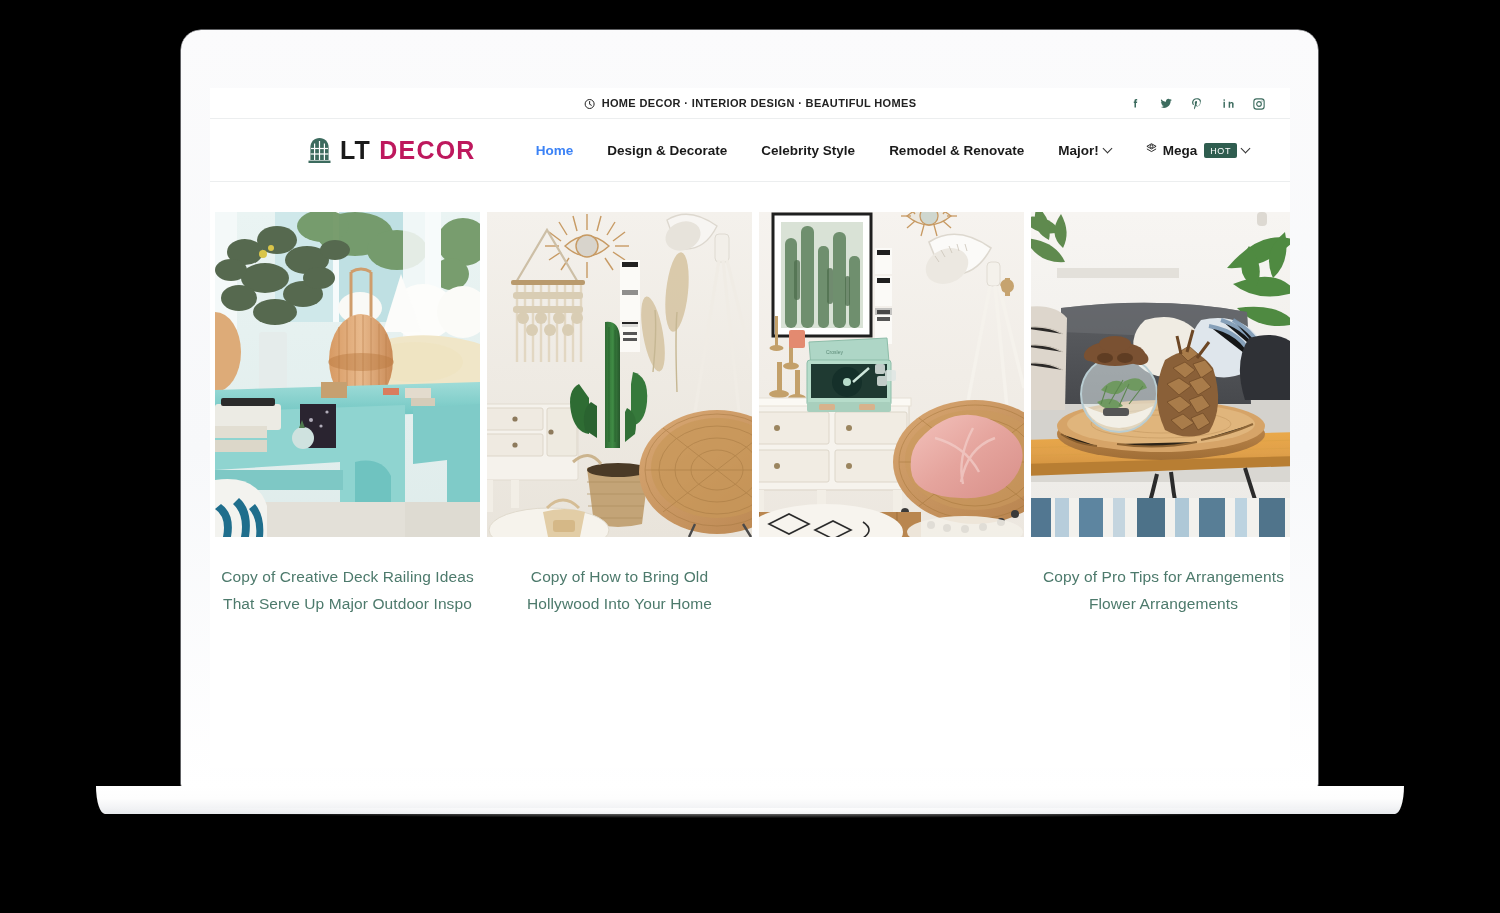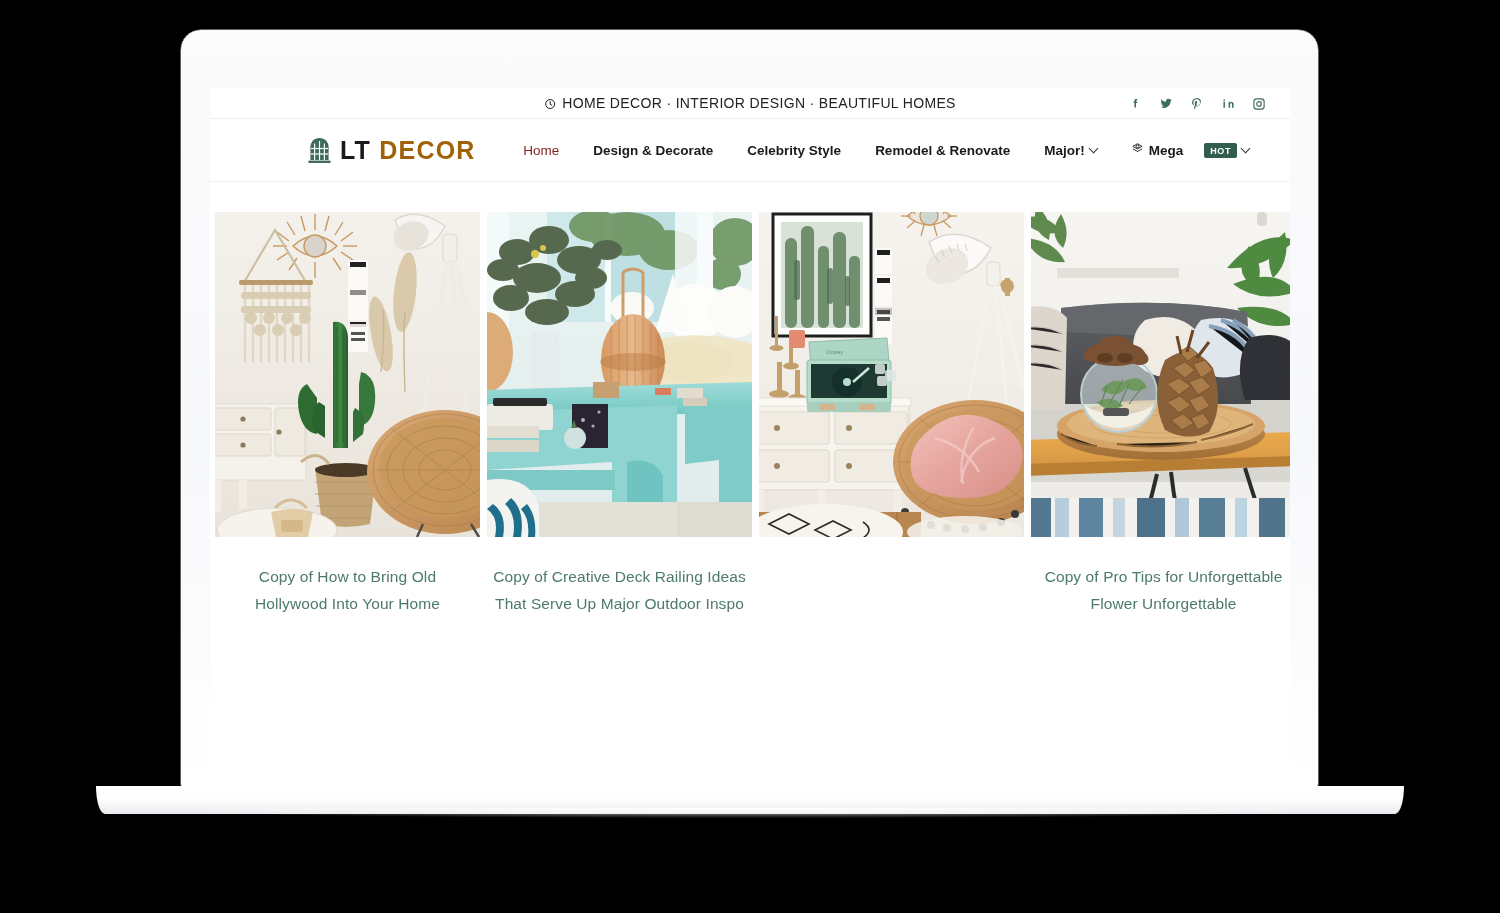--- a/index.html
+++ b/index.html
@@ -78,22 +78,22 @@
   .topbar-tagline {
     position: absolute;
     left: 50%;
     transform: translateX(-50%);
     top: 0;
     height: 31px;
     line-height: 31px;
     display: flex;
     align-items: center;
     gap: 6px;
-    font-size: 14px;
-    font-weight: normal;
+    font-size: 11px;
+    font-weight: bold;
     letter-spacing: 0.35px;
     color: #222222;
     white-space: nowrap;
   }
   .topbar-tagline .clock-ico { display: flex; align-items: center; }
   .social-list {
     position: absolute;
     right: 24px;
     top: 0;
     height: 31px;
@@ -126,59 +126,59 @@
     text-decoration: none;
     flex: 0 0 auto;
   }
   .brand-mark { display: flex; align-items: flex-end; }
   .brand-text {
     font-size: 25px;
     font-weight: bold;
     letter-spacing: 1.2px;
   }
   .brand-lt { color: #1a1a1a; margin-top: 15px; }
-  .brand-decor { color: #a16207; }
+  .brand-decor { color: #be185d; }
 
   .nav {
     display: flex;
     align-items: center;
     margin-left: auto;
     gap: 0;
   }
   .nav-item {
     position: relative;
     display: flex;
     align-items: center;
     gap: 5px;
     padding: 0 17px;
     font-size: 13.5px;
     color: #1a1a1a;
     text-decoration: none;
     white-space: nowrap;
     cursor: pointer;
   }
-  .nav-item.regular { font-weight: normal; color: #7f1d1d; }
+  .nav-item.regular { font-weight: bold; color: #3b82f6; }
   .nav-item.bold { font-weight: bold; }
   .chev {
     display: inline-block;
     width: 7px; height: 7px;
     border-right: 1.6px solid #333;
     border-bottom: 1.6px solid #333;
     transform: translateY(-2px) rotate(45deg);
   }
   .hot-badge {
     display: inline-block;
     background: #2f5d4f;
     color: #ffffff;
     font-size: 9px;
-    font-weight: bold;
+    font-weight: normal;
     letter-spacing: 0.6px;
     padding: 3px 6px 2px;
     border-radius: 2px;
-    margin-left: 16px;
+    margin-left: 2px;
   }
 
   
   .grid-wrap {
     padding: 30px 0 0 5px;
   }
   .grid {
     display: flex;
     gap: 7px;
   }
@@ -305,20 +305,132 @@
           </span>
           <span>Mega</span>
           <span class="hot-badge">HOT</span>
           <span class="chev"></span>
         </a>
       </nav>
     </div>
 
     <div class="grid-wrap">
       <div class="grid">
+
+        <a href="#" class="card">
+          <div class="card-thumb">
+            <svg viewBox="0 0 265 325" preserveAspectRatio="xMidYMid slice">
+              <defs>
+                <linearGradient id="c1bg" x1="0" y1="0" x2="0" y2="1">
+                  <stop offset="0" stop-color="#eaf4f3"></stop>
+                    <stop offset="1" stop-color="#dfeceb"></stop>
+                </linearGradient>
+                <linearGradient id="c1tbl" x1="0" y1="0" x2="0" y2="1">
+                  <stop offset="0" stop-color="#9fdcd8"></stop>
+                    <stop offset="1" stop-color="#6cc4c0"></stop>
+                </linearGradient>
+                <linearGradient id="c1lant" x1="0" y1="0" x2="1" y2="0">
+                  <stop offset="0" stop-color="#d79a63"></stop>
+                    <stop offset="0.5" stop-color="#e8b98c"></stop>
+                    <stop offset="1" stop-color="#c98a56"></stop>
+                </linearGradient>
+              </defs>
+              <rect width="265" height="325" fill="url(#c1bg)"></rect>
+
+              <rect x="60" y="0" width="58" height="110" fill="#cfe8ea"></rect>
+              <rect x="118" y="0" width="6" height="110" fill="#f6fbfb"></rect>
+              <rect x="124" y="0" width="86" height="110" fill="#bfe0e3"></rect>
+              <g fill="#6f9663" opacity="0.92">
+                <ellipse cx="140" cy="22" rx="38" ry="22"></ellipse>
+                <ellipse cx="182" cy="38" rx="30" ry="20"></ellipse>
+                <ellipse cx="108" cy="14" rx="26" ry="16"></ellipse>
+                <ellipse cx="248" cy="30" rx="26" ry="24"></ellipse>
+                <ellipse cx="236" cy="62" rx="18" ry="16"></ellipse>
+              </g>
+              <rect x="210" y="0" width="16" height="120" fill="#f7fbfb"></rect>
+              <rect x="0" y="0" width="22" height="150" fill="#f4f9f9"></rect>
+
+              <rect x="188" y="0" width="26" height="200" fill="#f8fafa" opacity="0.85"></rect>
+
+              <ellipse cx="208" cy="100" rx="32" ry="28" fill="#fdfdfb"></ellipse>
+              <ellipse cx="248" cy="100" rx="26" ry="26" fill="#fbfbf8"></ellipse>
+              <path d="M168 120 L186 62 L206 120 Z" fill="#fcfcfa"></path>
+              <ellipse cx="145" cy="96" rx="22" ry="16" fill="#f9f9f6"></ellipse>
+
+              <path d="M150 135 C185 118 235 122 265 132 L265 180 L150 180 Z" fill="#f0e6c8"></path>
+              <ellipse cx="200" cy="150" rx="48" ry="20" fill="#efe4c0" opacity="0.8"></ellipse>
+
+              <rect x="44" y="120" width="28" height="62" rx="3" fill="#e5eceb"></rect>
+              <g fill="#56694f">
+                <ellipse cx="30" cy="40" rx="18" ry="13"></ellipse>
+                <ellipse cx="62" cy="28" rx="20" ry="14"></ellipse>
+                <ellipse cx="92" cy="48" rx="22" ry="14"></ellipse>
+                <ellipse cx="50" cy="66" rx="24" ry="15"></ellipse>
+                <ellipse cx="88" cy="82" rx="20" ry="13"></ellipse>
+                <ellipse cx="24" cy="86" rx="18" ry="13"></ellipse>
+                <ellipse cx="60" cy="100" rx="22" ry="13"></ellipse>
+                <ellipse cx="104" cy="66" rx="16" ry="11"></ellipse>
+                <ellipse cx="120" cy="38" rx="15" ry="10"></ellipse>
+                <ellipse cx="16" cy="58" rx="16" ry="11"></ellipse>
+              </g>
+              <circle cx="48" cy="42" r="4" fill="#d9c54a"></circle>
+              <circle cx="56" cy="36" r="3" fill="#d9c54a"></circle>
+
+              <path d="M136 60 q10 -6 20 0" stroke="#cf9d6c" stroke-width="3" fill="none"></path>
+              <path d="M136 60 L136 112 M156 60 L156 112" stroke="#cf9d6c" stroke-width="3" fill="none"></path>
+              <ellipse cx="146" cy="148" rx="32" ry="46" fill="url(#c1lant)"></ellipse>
+              <g stroke="#b87b46" stroke-width="0.8" opacity="0.7">
+                <line x1="124" y1="115" x2="124" y2="182"></line>
+                  <line x1="132" y1="108" x2="132" y2="188"></line>
+                <line x1="140" y1="104" x2="140" y2="192"></line>
+                  <line x1="148" y1="103" x2="148" y2="193"></line>
+                <line x1="156" y1="106" x2="156" y2="190"></line>
+                  <line x1="164" y1="112" x2="164" y2="184"></line>
+                <line x1="171" y1="122" x2="171" y2="176"></line>
+              </g>
+              <ellipse cx="146" cy="150" rx="33" ry="9" fill="#b8773f" opacity="0.45"></ellipse>
+
+              <ellipse cx="0" cy="140" rx="26" ry="40" fill="#ddab78"></ellipse>
+
+              <path d="M0 178 L265 170 L265 200 L0 208 Z" fill="url(#c1tbl)"></path>
+              <path d="M0 200 L190 193 L190 325 L125 325 L125 250 L0 258 Z" fill="#8fd4d0"></path>
+              <path d="M140 250 q26 -6 36 14 L176 325 L140 325 Z" fill="#6fc3c0"></path>
+              <path d="M198 196 L265 192 L265 325 L232 325 L232 248 L198 252 Z" fill="#7fcbc8"></path>
+              <rect x="0" y="258" width="128" height="20" fill="#7ec8c5"></rect>
+
+              <rect x="0" y="192" width="66" height="26" rx="3" fill="#ecebe4"></rect>
+              <rect x="6" y="186" width="54" height="8" rx="2" fill="#2b2b2b"></rect>
+              <rect x="0" y="214" width="52" height="12" fill="#e2ded2"></rect>
+              <rect x="0" y="228" width="52" height="12" fill="#dcd7c9"></rect>
+              <rect x="85" y="192" width="36" height="44" fill="#2a2430"></rect>
+              <g fill="#d4d0dd" opacity="0.8">
+                <circle cx="96" cy="208" r="2"></circle>
+                  <circle cx="106" cy="214" r="1.6"></circle>
+                  <circle cx="112" cy="200" r="1.6"></circle>
+              </g>
+              <circle cx="88" cy="226" r="11" fill="#cfe2df"></circle>
+              <path d="M84 216 l3 -8 3 8 z" fill="#4f7a4f"></path>
+              <rect x="106" y="170" width="26" height="16" fill="#c6a070"></rect>
+              <rect x="190" y="176" width="26" height="10" fill="#e3dbcd"></rect>
+              <rect x="196" y="186" width="24" height="8" fill="#d5ccb9"></rect>
+              <rect x="168" y="176" width="16" height="7" fill="#d97d5e"></rect>
+
+              <rect x="0" y="290" width="265" height="35" fill="#e3e0d8"></rect>
+              <path d="M190 290 L265 290 L265 325 L190 325 Z" fill="#dedbd2"></path>
+
+              <path d="M0 268 q42 -6 52 26 L52 325 L0 325 Z" fill="#f3f3ef"></path>
+              <g fill="#1f6e8c">
+                <path d="M6 292 q14 10 10 33 l-8 0 q4 -20 -8 -28 z"></path>
+                <path d="M24 286 q14 12 10 39 l-8 0 q4 -22 -8 -33 z"></path>
+                <path d="M40 292 q10 12 8 33 l-7 0 q2 -18 -7 -28 z"></path>
+              </g>
+            </svg>
+          </div>
+          <span class="card-title">Copy of Creative Deck Railing Ideas That Serve Up Major Outdoor Inspo</span>
+        </a>
 
         <a href="#" class="card">
           <div class="card-thumb">
             <svg viewBox="0 0 265 325" preserveAspectRatio="xMidYMid slice">
               <defs>
                 <linearGradient id="c2wall" x1="0" y1="0" x2="0" y2="1">
                   <stop offset="0" stop-color="#f4f1ec"></stop>
                     <stop offset="1" stop-color="#e9e4db"></stop>
                 </linearGradient>
                 <linearGradient id="c2rat" x1="0" y1="0" x2="1" y2="1">
@@ -454,132 +566,20 @@
               <rect x="66" y="308" width="22" height="12" rx="3" fill="#d5b887"></rect>
             </svg>
           </div>
           <span class="card-title">Copy of How to Bring Old Hollywood Into Your Home</span>
         </a>
 
         <a href="#" class="card">
           <div class="card-thumb">
             <svg viewBox="0 0 265 325" preserveAspectRatio="xMidYMid slice">
               <defs>
-                <linearGradient id="c1bg" x1="0" y1="0" x2="0" y2="1">
-                  <stop offset="0" stop-color="#eaf4f3"></stop>
-                    <stop offset="1" stop-color="#dfeceb"></stop>
-                </linearGradient>
-                <linearGradient id="c1tbl" x1="0" y1="0" x2="0" y2="1">
-                  <stop offset="0" stop-color="#9fdcd8"></stop>
-                    <stop offset="1" stop-color="#6cc4c0"></stop>
-                </linearGradient>
-                <linearGradient id="c1lant" x1="0" y1="0" x2="1" y2="0">
-                  <stop offset="0" stop-color="#d79a63"></stop>
-                    <stop offset="0.5" stop-color="#e8b98c"></stop>
-                    <stop offset="1" stop-color="#c98a56"></stop>
-                </linearGradient>
-              </defs>
-              <rect width="265" height="325" fill="url(#c1bg)"></rect>
-
-              <rect x="60" y="0" width="58" height="110" fill="#cfe8ea"></rect>
-              <rect x="118" y="0" width="6" height="110" fill="#f6fbfb"></rect>
-              <rect x="124" y="0" width="86" height="110" fill="#bfe0e3"></rect>
-              <g fill="#6f9663" opacity="0.92">
-                <ellipse cx="140" cy="22" rx="38" ry="22"></ellipse>
-                <ellipse cx="182" cy="38" rx="30" ry="20"></ellipse>
-                <ellipse cx="108" cy="14" rx="26" ry="16"></ellipse>
-                <ellipse cx="248" cy="30" rx="26" ry="24"></ellipse>
-                <ellipse cx="236" cy="62" rx="18" ry="16"></ellipse>
-              </g>
-              <rect x="210" y="0" width="16" height="120" fill="#f7fbfb"></rect>
-              <rect x="0" y="0" width="22" height="150" fill="#f4f9f9"></rect>
-
-              <rect x="188" y="0" width="26" height="200" fill="#f8fafa" opacity="0.85"></rect>
-
-              <ellipse cx="208" cy="100" rx="32" ry="28" fill="#fdfdfb"></ellipse>
-              <ellipse cx="248" cy="100" rx="26" ry="26" fill="#fbfbf8"></ellipse>
-              <path d="M168 120 L186 62 L206 120 Z" fill="#fcfcfa"></path>
-              <ellipse cx="145" cy="96" rx="22" ry="16" fill="#f9f9f6"></ellipse>
-
-              <path d="M150 135 C185 118 235 122 265 132 L265 180 L150 180 Z" fill="#f0e6c8"></path>
-              <ellipse cx="200" cy="150" rx="48" ry="20" fill="#efe4c0" opacity="0.8"></ellipse>
-
-              <rect x="44" y="120" width="28" height="62" rx="3" fill="#e5eceb"></rect>
-              <g fill="#56694f">
-                <ellipse cx="30" cy="40" rx="18" ry="13"></ellipse>
-                <ellipse cx="62" cy="28" rx="20" ry="14"></ellipse>
-                <ellipse cx="92" cy="48" rx="22" ry="14"></ellipse>
-                <ellipse cx="50" cy="66" rx="24" ry="15"></ellipse>
-                <ellipse cx="88" cy="82" rx="20" ry="13"></ellipse>
-                <ellipse cx="24" cy="86" rx="18" ry="13"></ellipse>
-                <ellipse cx="60" cy="100" rx="22" ry="13"></ellipse>
-                <ellipse cx="104" cy="66" rx="16" ry="11"></ellipse>
-                <ellipse cx="120" cy="38" rx="15" ry="10"></ellipse>
-                <ellipse cx="16" cy="58" rx="16" ry="11"></ellipse>
-              </g>
-              <circle cx="48" cy="42" r="4" fill="#d9c54a"></circle>
-              <circle cx="56" cy="36" r="3" fill="#d9c54a"></circle>
-
-              <path d="M136 60 q10 -6 20 0" stroke="#cf9d6c" stroke-width="3" fill="none"></path>
-              <path d="M136 60 L136 112 M156 60 L156 112" stroke="#cf9d6c" stroke-width="3" fill="none"></path>
-              <ellipse cx="146" cy="148" rx="32" ry="46" fill="url(#c1lant)"></ellipse>
-              <g stroke="#b87b46" stroke-width="0.8" opacity="0.7">
-                <line x1="124" y1="115" x2="124" y2="182"></line>
-                  <line x1="132" y1="108" x2="132" y2="188"></line>
-                <line x1="140" y1="104" x2="140" y2="192"></line>
-                  <line x1="148" y1="103" x2="148" y2="193"></line>
-                <line x1="156" y1="106" x2="156" y2="190"></line>
-                  <line x1="164" y1="112" x2="164" y2="184"></line>
-                <line x1="171" y1="122" x2="171" y2="176"></line>
-              </g>
-              <ellipse cx="146" cy="150" rx="33" ry="9" fill="#b8773f" opacity="0.45"></ellipse>
-
-              <ellipse cx="0" cy="140" rx="26" ry="40" fill="#ddab78"></ellipse>
-
-              <path d="M0 178 L265 170 L265 200 L0 208 Z" fill="url(#c1tbl)"></path>
-              <path d="M0 200 L190 193 L190 325 L125 325 L125 250 L0 258 Z" fill="#8fd4d0"></path>
-              <path d="M140 250 q26 -6 36 14 L176 325 L140 325 Z" fill="#6fc3c0"></path>
-              <path d="M198 196 L265 192 L265 325 L232 325 L232 248 L198 252 Z" fill="#7fcbc8"></path>
-              <rect x="0" y="258" width="128" height="20" fill="#7ec8c5"></rect>
-
-              <rect x="0" y="192" width="66" height="26" rx="3" fill="#ecebe4"></rect>
-              <rect x="6" y="186" width="54" height="8" rx="2" fill="#2b2b2b"></rect>
-              <rect x="0" y="214" width="52" height="12" fill="#e2ded2"></rect>
-              <rect x="0" y="228" width="52" height="12" fill="#dcd7c9"></rect>
-              <rect x="85" y="192" width="36" height="44" fill="#2a2430"></rect>
-              <g fill="#d4d0dd" opacity="0.8">
-                <circle cx="96" cy="208" r="2"></circle>
-                  <circle cx="106" cy="214" r="1.6"></circle>
-                  <circle cx="112" cy="200" r="1.6"></circle>
-              </g>
-              <circle cx="88" cy="226" r="11" fill="#cfe2df"></circle>
-              <path d="M84 216 l3 -8 3 8 z" fill="#4f7a4f"></path>
-              <rect x="106" y="170" width="26" height="16" fill="#c6a070"></rect>
-              <rect x="190" y="176" width="26" height="10" fill="#e3dbcd"></rect>
-              <rect x="196" y="186" width="24" height="8" fill="#d5ccb9"></rect>
-              <rect x="168" y="176" width="16" height="7" fill="#d97d5e"></rect>
-
-              <rect x="0" y="290" width="265" height="35" fill="#e3e0d8"></rect>
-              <path d="M190 290 L265 290 L265 325 L190 325 Z" fill="#dedbd2"></path>
-
-              <path d="M0 268 q42 -6 52 26 L52 325 L0 325 Z" fill="#f3f3ef"></path>
-              <g fill="#1f6e8c">
-                <path d="M6 292 q14 10 10 33 l-8 0 q4 -20 -8 -28 z"></path>
-                <path d="M24 286 q14 12 10 39 l-8 0 q4 -22 -8 -33 z"></path>
-                <path d="M40 292 q10 12 8 33 l-7 0 q2 -18 -7 -28 z"></path>
-              </g>
-            </svg>
-          </div>
-          <span class="card-title">Copy of Creative Deck Railing Ideas That Serve Up Major Outdoor Inspo</span>
-        </a>
-
-        <a href="#" class="card">
-          <div class="card-thumb">
-            <svg viewBox="0 0 265 325" preserveAspectRatio="xMidYMid slice">
-              <defs>
                 <linearGradient id="c3wall" x1="0" y1="0" x2="0" y2="1">
                   <stop offset="0" stop-color="#f6f3ef"></stop>
                     <stop offset="1" stop-color="#ece7df"></stop>
                 </linearGradient>
                 <linearGradient id="c3pink" x1="0" y1="0" x2="1" y2="1">
                   <stop offset="0" stop-color="#f3c2bc"></stop>
                     <stop offset="0.5" stop-color="#e5a49d"></stop>
                     <stop offset="1" stop-color="#d88f89"></stop>
                 </linearGradient>
                 <linearGradient id="c3rat" x1="0" y1="0" x2="1" y2="1">
@@ -870,21 +870,21 @@
                 <rect x="82" y="286" width="12" height="39" fill="#b8ccd8"></rect>
                 <rect x="106" y="286" width="28" height="39" fill="#27536f"></rect>
                 <rect x="144" y="286" width="14" height="39" fill="#9dbccf"></rect>
                 <rect x="168" y="286" width="26" height="39" fill="#34627f"></rect>
                 <rect x="204" y="286" width="12" height="39" fill="#aecada"></rect>
                 <rect x="228" y="286" width="26" height="39" fill="#2a5672"></rect>
               </g>
               <rect x="-10" y="286" width="285" height="39" fill="#ffffff" opacity="0.18"></rect>
             </svg>
           </div>
-          <span class="card-title">Copy of Pro Tips for Unforgettable Flower Unforgettable</span>
+          <span class="card-title">Copy of Pro Tips for Arrangements Flower Arrangements</span>
         </a>
 
       </div>
     </div>
 
   </div>
 
   <div id="laptop-notch"></div>
   <div id="laptop-base"></div>
   <div id="laptop-base-shadow"></div>

